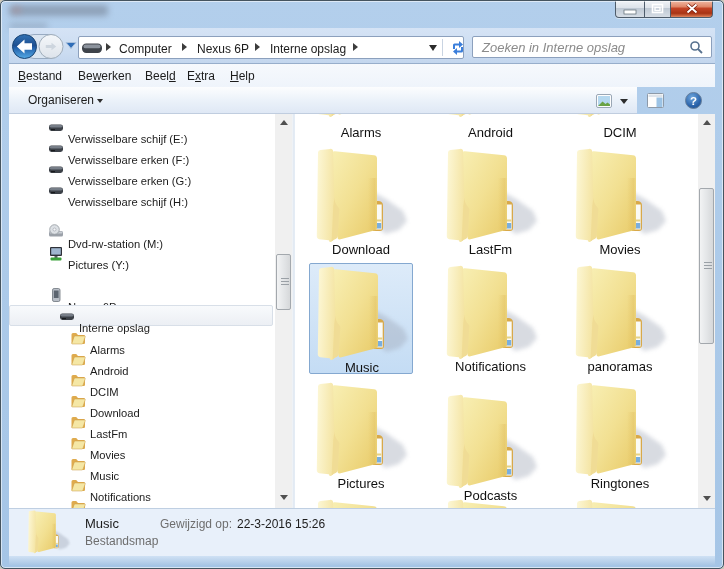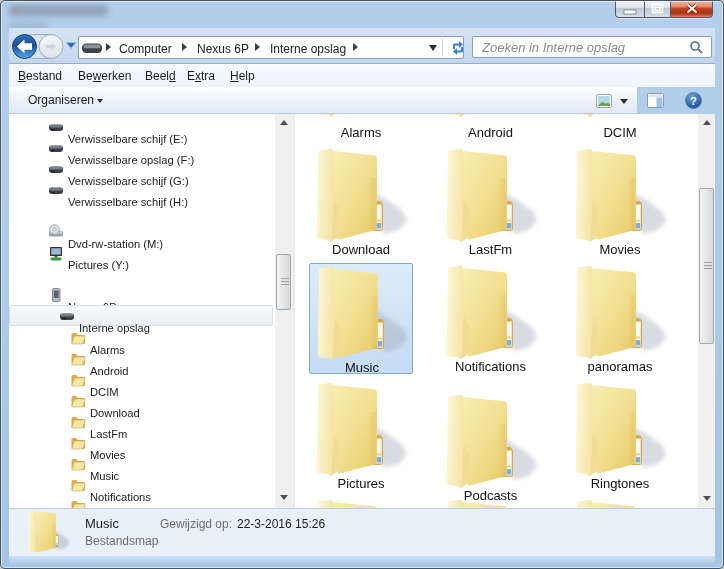--- a/index.html
+++ b/index.html
@@ -224,27 +224,27 @@
         <div class="trow" style="top: 3px;">
           <svg class="ticon" style="left:39px" width="16" height="16">
             <use href="#hdd"></use>
           </svg>
           <span class="t" style="left:59px">Verwisselbare schijf (E:)</span>
         </div>
         <div class="trow" style="top: 24px;">
           <svg class="ticon" style="left:39px" width="16" height="16">
             <use href="#hdd"></use>
           </svg>
-          <span class="t" style="left:59px">Verwisselbare opslag (F:)</span>
+          <span class="t" style="left:59px">Verwisselbare erken (F:)</span>
         </div>
         <div class="trow" style="top: 45px;">
           <svg class="ticon" style="left:39px" width="16" height="16">
             <use href="#hdd"></use>
           </svg>
-          <span class="t" style="left:59px">Verwisselbare schijf (G:)</span>
+          <span class="t" style="left:59px">Verwisselbare erken (G:)</span>
         </div>
         <div class="trow" style="top: 66px;">
           <svg class="ticon" style="left:39px" width="16" height="16">
             <use href="#hdd"></use>
           </svg>
           <span class="t" style="left:59px">Verwisselbare schijf (H:)</span>
         </div>
         <div class="trow" style="top: 108px;">
           <svg class="ticon" style="left:39px" width="16" height="16">
             <use href="#dvd"></use>

